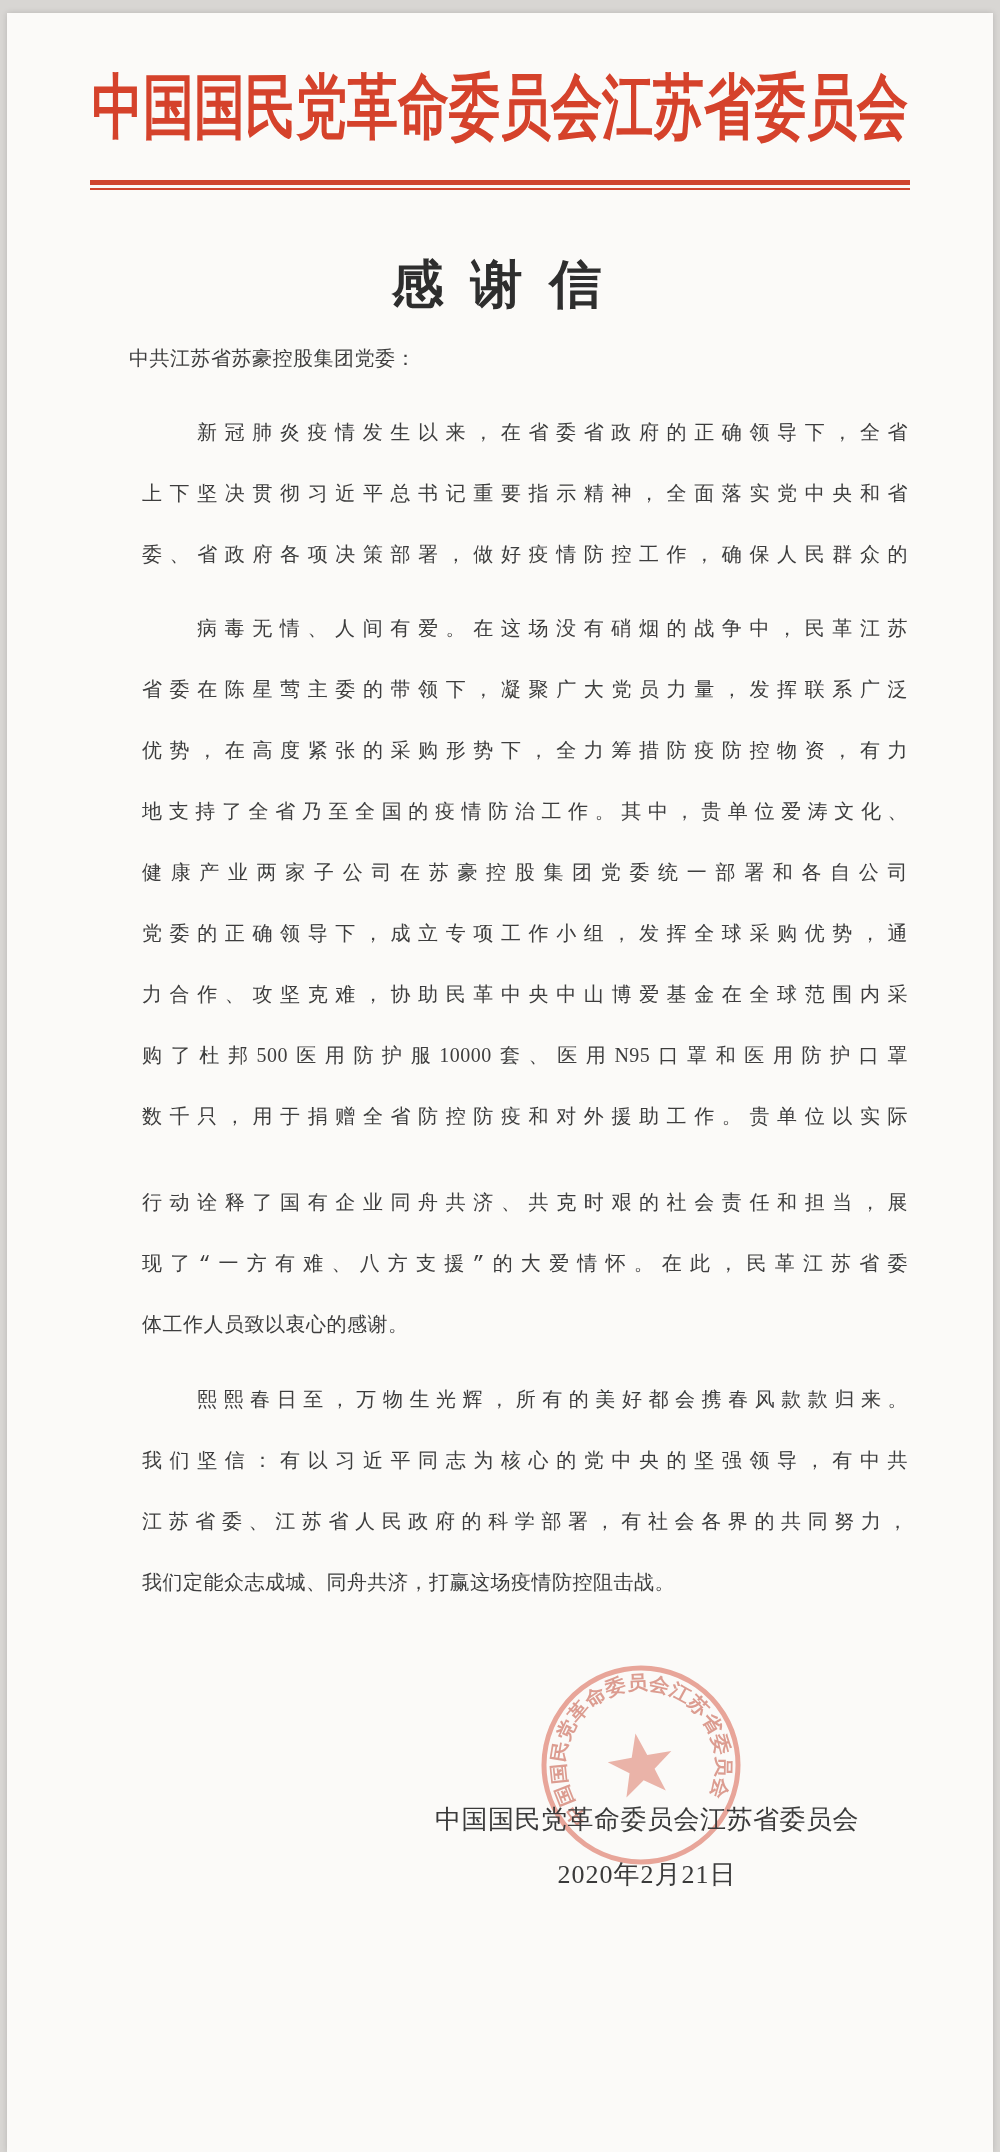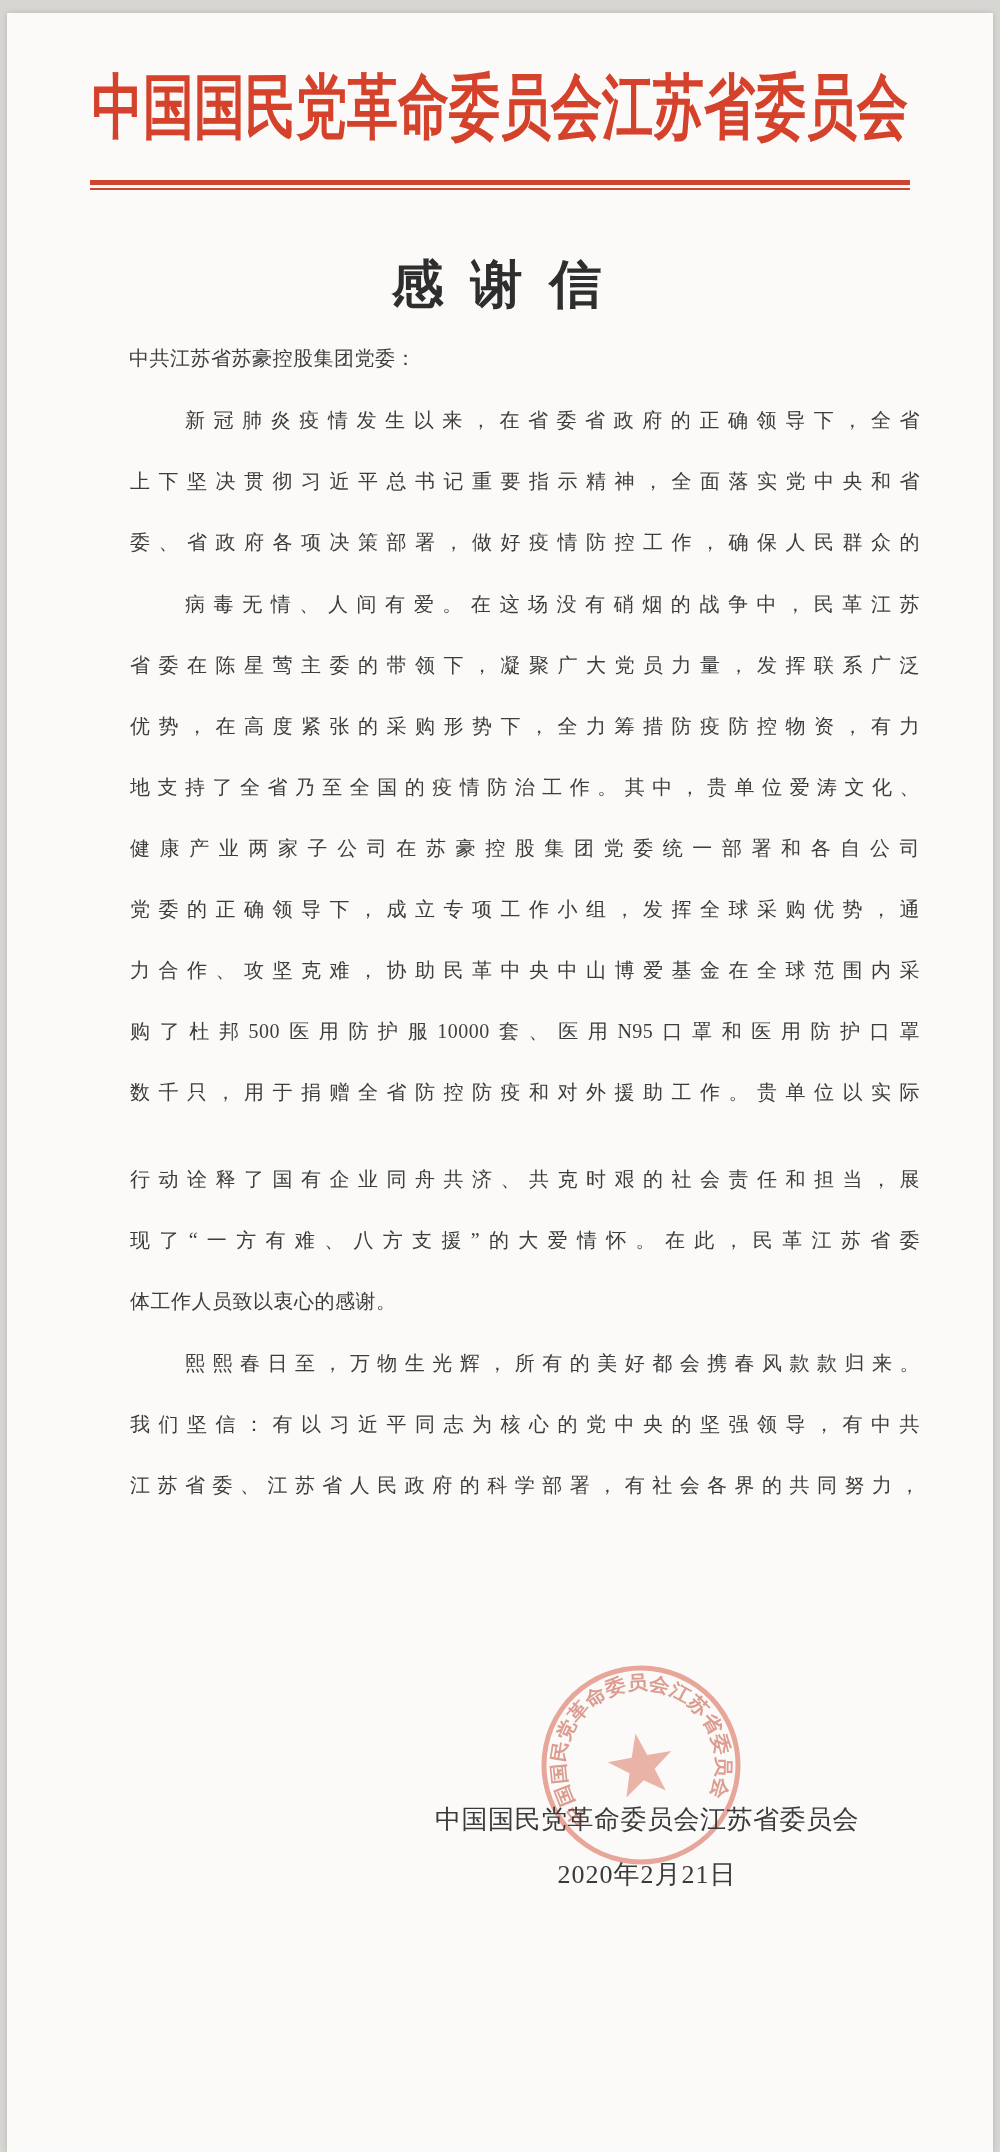--- a/index.html
+++ b/index.html
@@ -64,22 +64,22 @@
     left: 122px;
     width: 792px;
     font-size: 20px;
     color: #3d3d3d;
     letter-spacing: 0.5px;
   }
   .salutation {
     line-height: 61px;
     text-align: left;
   }
-  .block { margin: 1px; }
-  .block.gap { margin-top: 26px; }
+  .block { margin: 13px; }
+  .block.gap { margin-top: 26px; font-family: Liberation Mono, monospace; }
   .line {
     line-height: 61px;
     text-align: justify;
     text-align-last: justify;
     text-justify: inter-character;
     white-space: nowrap;
   }
   .line.indent { text-indent: 55px; }
   .line.endline { text-align-last: left; }
   
@@ -146,20 +146,21 @@
         </div>
         <div class="block gap">
           <div class="line">行动诠释了国有企业同舟共济、共克时艰的社会责任和担当，展</div>
           <div class="line">现了“一方有难、八方支援”的大爱情怀。在此，民革江苏省委</div>
           <div class="line endline">体工作人员致以衷心的感谢。</div>
         </div>
         <div class="block">
           <div class="line indent">熙熙春日至，万物生光辉，所有的美好都会携春风款款归来。</div>
           <div class="line">我们坚信：有以习近平同志为核心的党中央的坚强领导，有中共</div>
           <div class="line">江苏省委、江苏省人民政府的科学部署，有社会各界的共同努力，</div>
+          <div class="line endline">我们定能众志成城、同舟共济，打赢这场疫情防控阻击战。</div>
         </div>
       </div>
   </div>
 
   <svg class="seal" viewBox="0 0 212 212">
     <g opacity="0.62">
       <circle cx="106" cy="106" r="97" fill="none" stroke="#db7260" stroke-width="5"></circle>
       <polygon fill="#db7260" opacity="0.85" points="106,74 113.9,97.2 138.3,97.5 118.7,112.1 126,135.5 106,121.4 86,135.5 93.3,112.1 73.7,97.5 98.1,97.2"></polygon>
       <path id="sealArc" d="M 43.7 149.6 A 76 76 0 1 1 168.3 149.6" fill="none"></path>
       <text font-size="19" fill="#c4533f" opacity="0.9" font-family="Liberation Serif, DejaVu Serif, serif" font-weight="bold">

